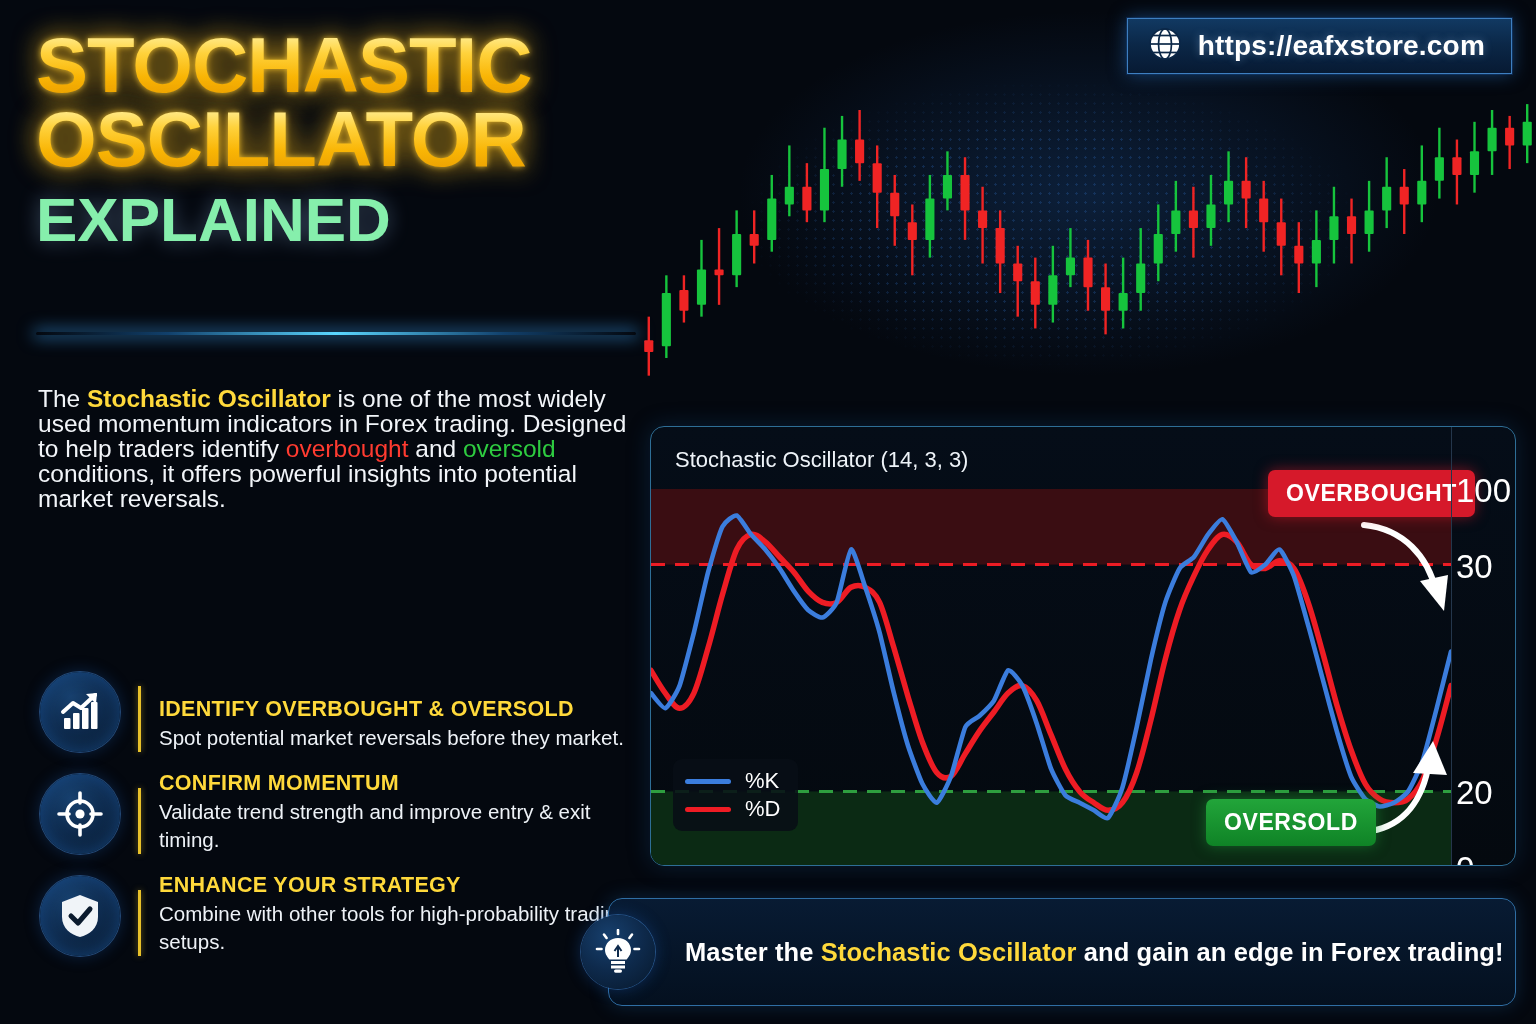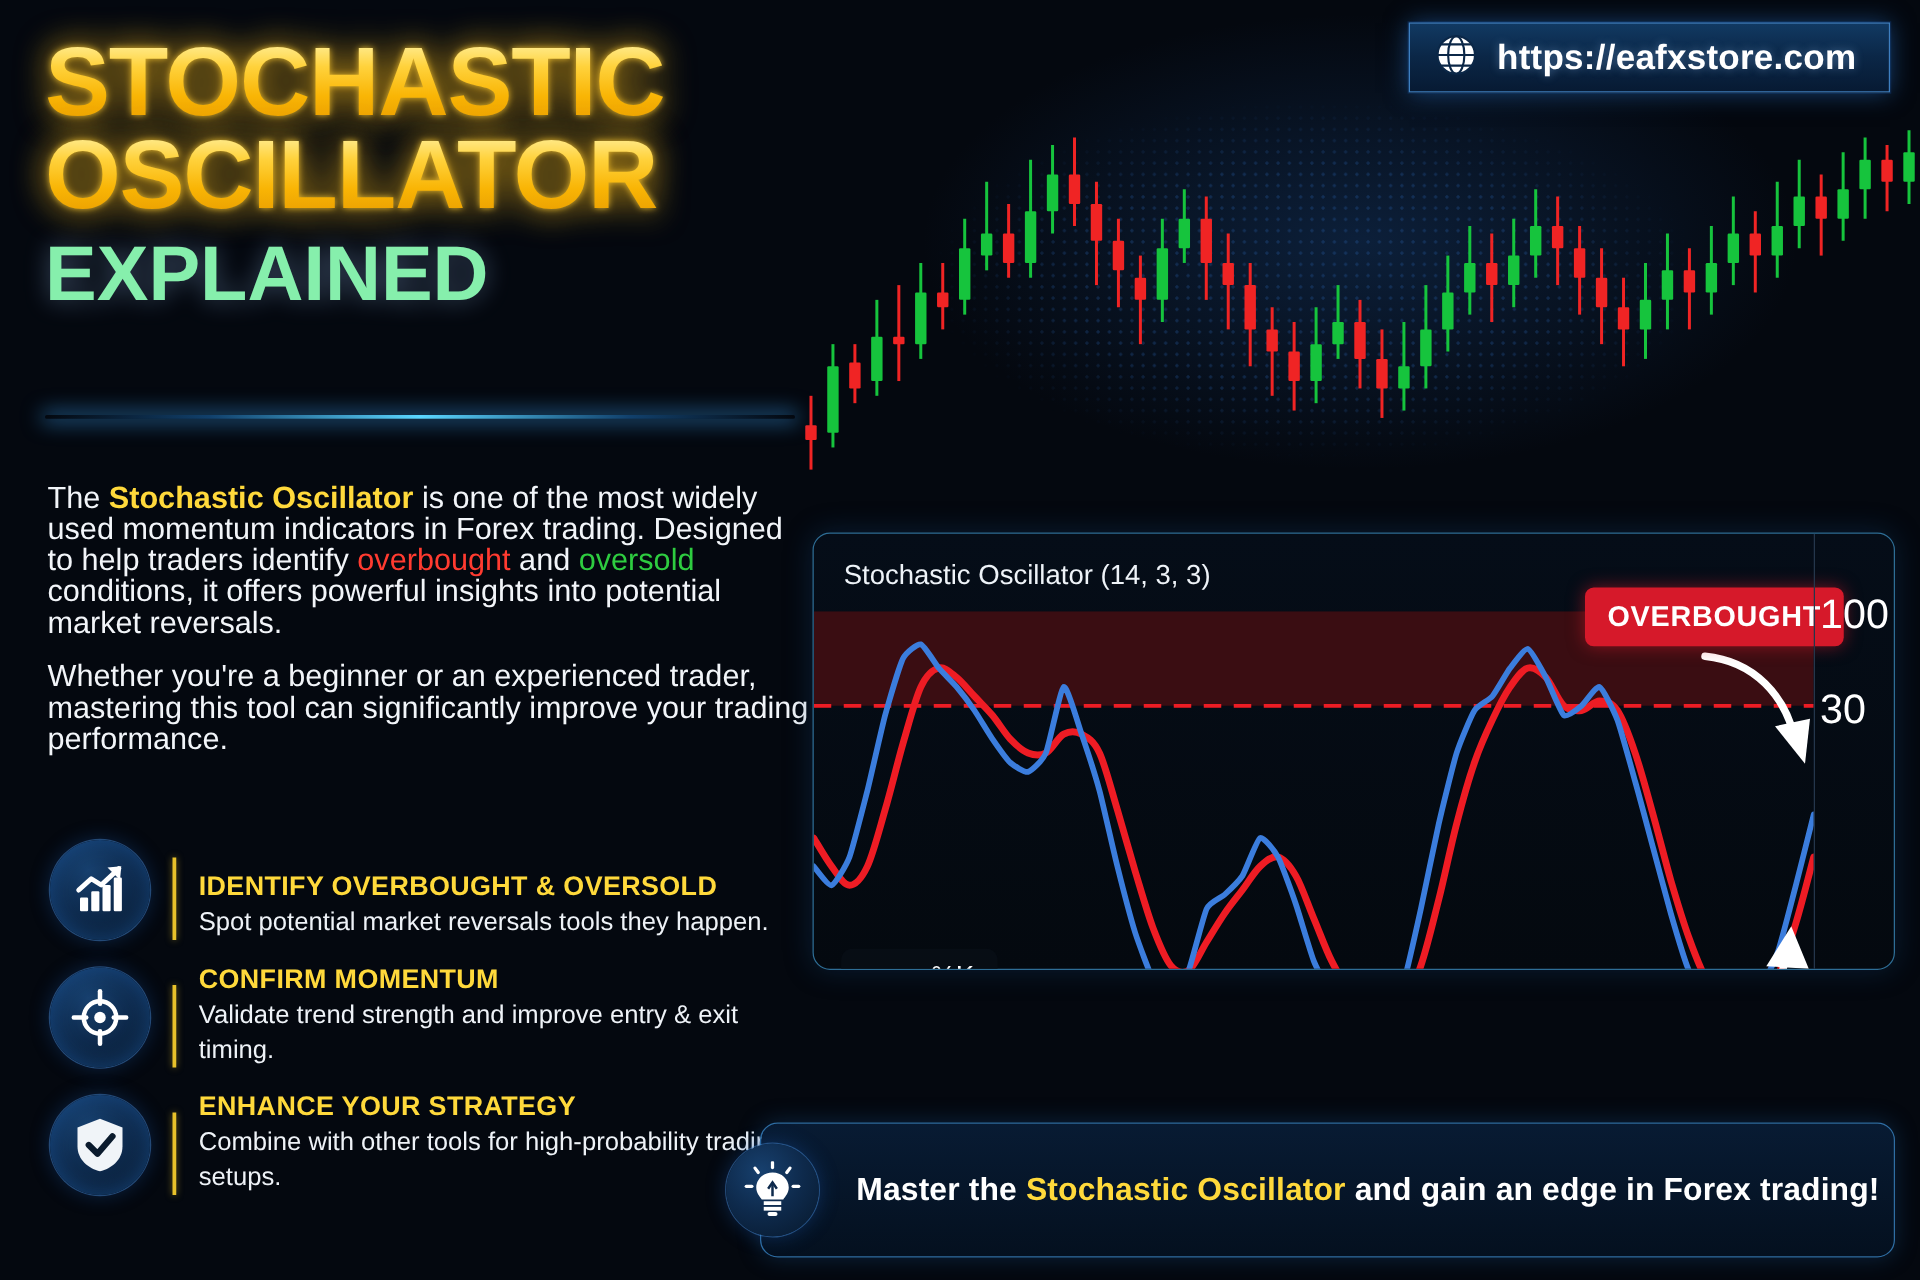--- a/index.html
+++ b/index.html
@@ -72,21 +72,21 @@
     gap:16px; padding:0 26px 0 20px; border-radius:0;
     background:linear-gradient(180deg,#113962 0%,#0b2747 48%,#071a33 100%);
     border:1px solid #3e7fc0; box-shadow:0 0 18px rgba(40,120,210,.5), 0 0 0 1px rgba(10,30,60,.9); }
   #url-text { color:#fff; font-size:28px; font-weight:bold; letter-spacing:.2px;
               text-shadow:0 0 8px rgba(150,200,255,.4); }
 
   
   #candle-area { position:absolute; left:640px; top:55px; width:896px; height:360px; }
 
   
-  #stoch-panel { position:absolute; left:650px; top:426px; width:866px; height:350px;
+  #stoch-panel { position:absolute; left:650px; top:426px; width:866px; height:440px;
     border-radius:14px; border:1px solid #2e6e96;
     background:linear-gradient(180deg,#050d18 0%,#04090f 100%);
     box-shadow:0 0 22px rgba(20,70,120,.35); overflow:hidden; }
   #stoch-title { position:absolute; left:24px; top:20px; color:#eef3f8; font-size:22px; }
   #plot { position:absolute; left:0; top:62px; width:800px; height:378px; }
   #yaxis { position:absolute; left:800px; top:0; width:66px; height:440px;
            border-left:1px solid #24364b; }
   .ytick { position:absolute; left:4px; color:#fff; font-size:33px;text-align:right; }
 
   .ob-badge { position:absolute; left:617px; top:43px; background:#d6192a; color:#fff;
@@ -231,40 +231,39 @@
   <div class="h-gold">Stochastic</div>
   <div class="h-gold">Oscillator</div>
   <div id="headline-sub">Explained</div>
 </div>
 <div id="title-divider"></div>
 
 <div id="intro-copy">
   <p>
     <span>The </span><span class="hl-gold">Stochastic Oscillator</span><span> is one of the most widely used momentum indicators in Forex trading. Designed to help traders identify </span><span class="hl-red">overbought</span><span> and </span><span class="hl-green">oversold</span><span> conditions, it offers powerful insights into potential market reversals.</span>
   </p>
-  <p>Whether you're a beginner or an experienced trader, mastering this tool can significantly improve your trading performance.</p>
 </div>
 
 <div id="features">
 
   <div class="feature">
     <div class="f-icon">
       <svg width="44" height="44" viewBox="0 0 44 44">
         <rect x="6" y="28" width="6.5" height="11" fill="#fff" rx="1"></rect>
         <rect x="15" y="23" width="6.5" height="16" fill="#fff" rx="1"></rect>
         <rect x="24" y="18" width="6.5" height="21" fill="#fff" rx="1"></rect>
         <rect x="33" y="12" width="6.5" height="27" fill="#fff" rx="1"></rect>
         <path d="M5 22 L15 13 L23 18 L37 5" stroke="#fff" stroke-width="4" fill="none" stroke-linecap="round" stroke-linejoin="round"></path>
         <path d="M28 4 L39 3 L38 14 Z" fill="#fff"></path>
       </svg>
     </div>
     <div class="f-bar"></div>
     <div class="f-text">
       <div class="f-title">IDENTIFY OVERBOUGHT &amp; OVERSOLD</div>
-      <div class="f-desc">Spot potential market reversals tools they happen.</div>
+      <div class="f-desc">Spot potential market reversals before they market.</div>
     </div>
   </div>
 
   <div class="feature">
     <div class="f-icon">
       <svg width="46" height="46" viewBox="0 0 46 46">
         <circle cx="23" cy="23" r="13" stroke="#fff" stroke-width="3.6" fill="none"></circle>
         <circle cx="23" cy="23" r="4.6" fill="#fff"></circle>
         <line x1="23" y1="2" x2="23" y2="12" stroke="#fff" stroke-width="3.6" stroke-linecap="round"></line>
         <line x1="23" y1="34" x2="23" y2="44" stroke="#fff" stroke-width="3.6" stroke-linecap="round"></line>

